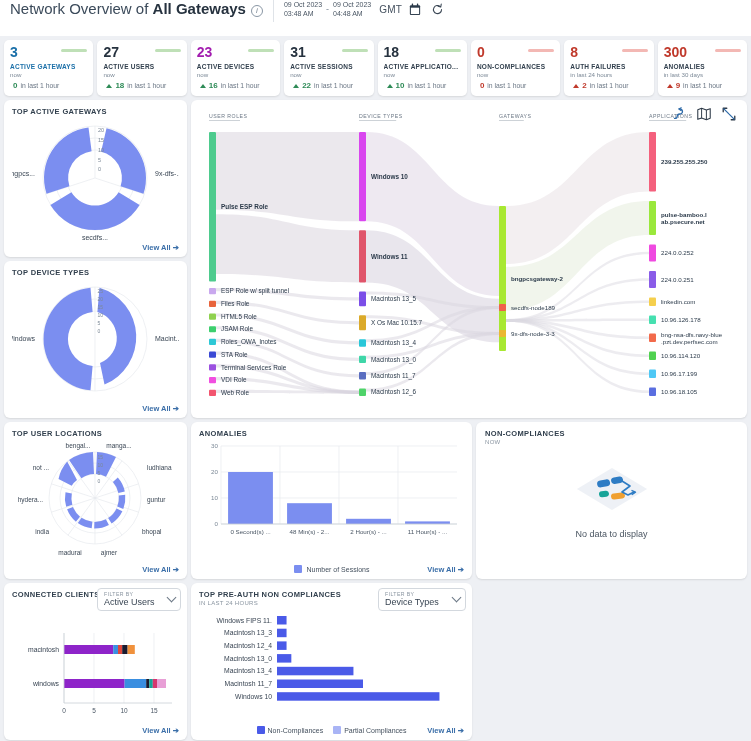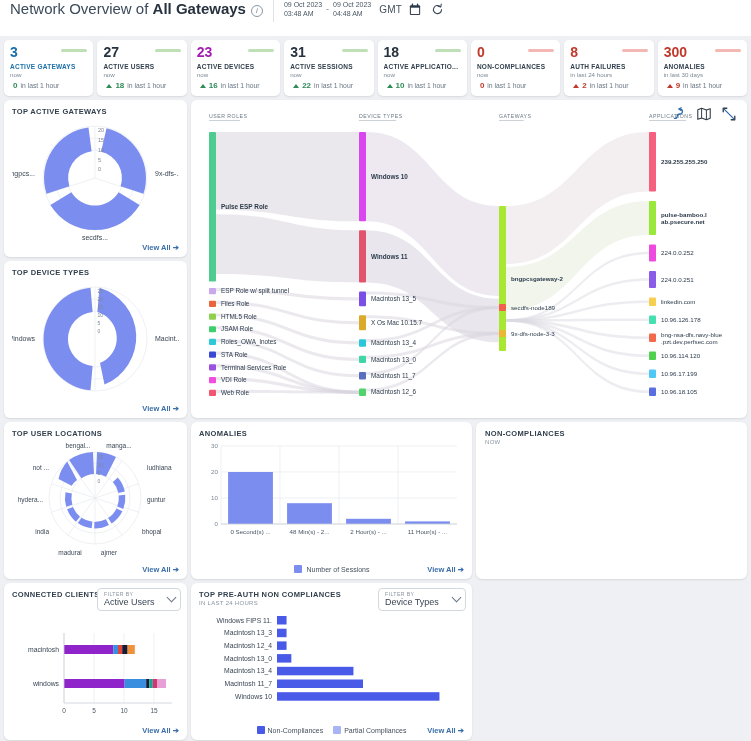--- a/index.html
+++ b/index.html
@@ -493,20 +493,34 @@
           <span class="sw" id="sess-sw" style="background: rgb(123, 142, 240);"></span>
           <span>Number of Sessions</span>
         </span>
       </div>
       <div class="viewall"><span>View All</span> ➔</div>
     </div>
 
     <div class="card" id="noncomp-card">
       <div class="panel-title">NON-COMPLIANCES</div>
       <div class="panel-sub">NOW</div>
+      <div style="display:flex;flex-direction:column;align-items:center;justify-content:center;height:112px;gap:9px;">
+        <span>
+          <svg width="78" height="54" viewBox="0 0 78 54">
+            <path d="M39 4 L74 25 L39 46 L4 25 Z" fill="#eef1f6"></path>
+            <rect x="24" y="16" width="13" height="7" rx="3.5" transform="rotate(-10 30 19)" fill="#2e7cc4"></rect>
+            <rect x="38" y="13" width="12" height="6.5" rx="3.2" transform="rotate(-10 44 16)" fill="#2e7cc4"></rect>
+            <rect x="26" y="27" width="10" height="6" rx="3" transform="rotate(-8 31 30)" fill="#17a398"></rect>
+            <rect x="38" y="29" width="14" height="6" rx="3" transform="rotate(-8 45 32)" fill="#f0a030"></rect>
+            <path d="M49 17 L57 22 L49 28 L55 31 L61 28" fill="none" stroke="#2e7cc4" stroke-width="1.6" stroke-linecap="round" stroke-linejoin="round"></path>
+            <path d="M59 26.6 L62.5 28.2 L59.2 30.4" fill="none" stroke="#2e7cc4" stroke-width="1.4" stroke-linecap="round" stroke-linejoin="round"></path>
+          </svg>
+        </span>
+        <div class="nodata">No data to display</div>
+      </div>
     </div>
   </div>
 
   <div class="row">
 
     <div class="card" id="clients-card">
       <div class="panel-title">CONNECTED CLIENTS</div>
       <div class="filter-box" style="right:6px;top:5px;width:84px;">
         <div style="flex:1;min-width:0">
           <div class="fl">FILTER BY</div>

